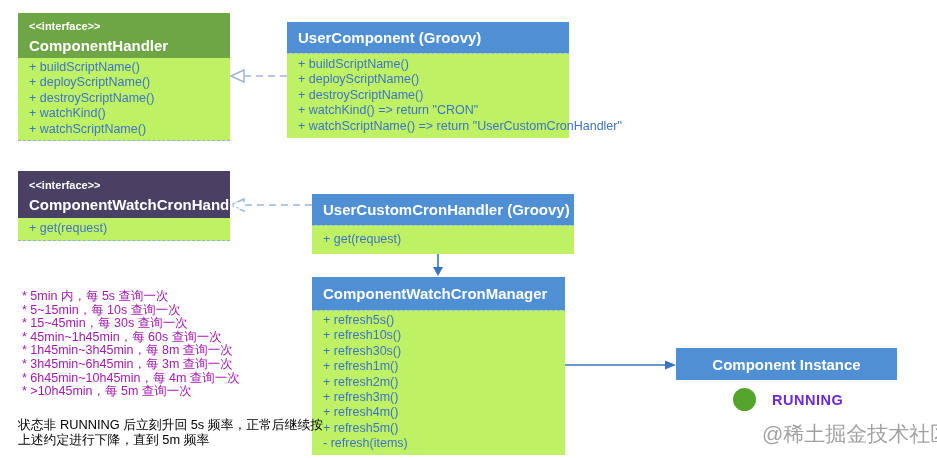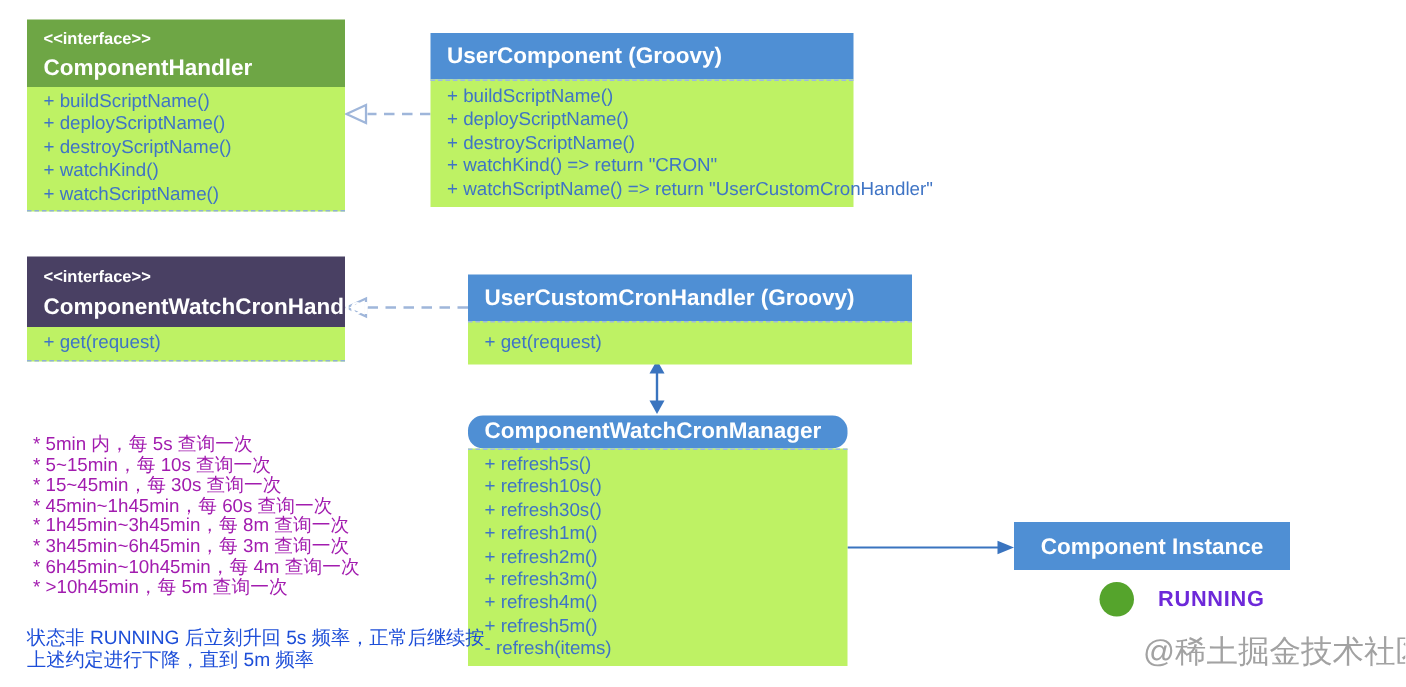--- a/index.html
+++ b/index.html
@@ -19,33 +19,33 @@
   .box-body{background:#bef264;box-sizing:border-box;}
   .body-dash-top{border-top:1px dashed #9db9e0;}
   .body-dash-bottom{border-bottom:1px dashed #8fb0d8;}
   .method-line{
     color:#3f74c5;font-size:12.5px;line-height:15.4px;padding-left:11px;white-space:nowrap;
   }
   .pad-sm{padding-top:2px;padding-bottom:3px;}
   .pad-one{padding-top:3px;padding-bottom:4px;}
   .pad-one-lg{padding-top:6px;padding-bottom:7px;}
   .instance-box{
-    position:absolute;left:676px;top:348px;width:184px;height:32px;background:#4f8fd4;
+    position:absolute;left:676px;top:348px;width:221px;height:32px;background:#4f8fd4;
     display:flex;align-items:center;justify-content:center;color:#ffffff;
     font-size:15px;font-weight:bold;
   }
   .status-row{position:absolute;left:733px;top:388px;display:flex;align-items:center;}
   .status-dot{width:23px;height:23px;border-radius:50%;background:#55a42c;}
   .status-label{margin-left:16px;color:#6d28d9;font-size:14.5px;font-weight:bold;letter-spacing:0.5px;}
   .schedule{
     position:absolute;left:22px;top:290px;color:#a21caf;font-size:12.5px;
   }
   .schedule-line{line-height:13.6px;white-space:nowrap;}
   .policy{
-    position:absolute;left:18px;top:417px;color:#1d4ed8;font-size:12.8px;
+    position:absolute;left:18px;top:417px;color:#000000;font-size:12.8px;
   }
   .policy-line{line-height:15.4px;white-space:nowrap;}
   .watermark{
     position:absolute;left:762px;top:420px;color:#a2a2a2;font-size:21px;white-space:nowrap;
   }
 </style>
 </head>
 <body>
 
 <div class="canvas">
@@ -100,31 +100,31 @@
   <div class="uml-box" style="left:18px;top:171px;width:212px;">
     <div class="box-header hdr-purple">
       <div class="stereotype">&lt;&lt;interface&gt;&gt;</div>
       <div class="box-title">ComponentWatchCronHandler</div>
     </div>
     <div class="box-body body-dash-bottom pad-one">
         <div class="method-line">+ get(request)</div>
       </div>
   </div>
 
-  <div class="uml-box" style="left:312px;top:183px;width:296px;">
+  <div class="uml-box" style="left:312px;top:194px;width:262px;">
     <div class="box-header hdr-blue" style="height:31px;">
       <div class="box-title">UserCustomCronHandler (Groovy)</div>
     </div>
     <div class="box-body body-dash-top pad-one-lg">
         <div class="method-line">+ get(request)</div>
       </div>
   </div>
 
   <div class="uml-box" style="left:312px;top:277px;width:253px;">
-    <div class="box-header hdr-blue" style="height:22px;border-radius:10px;">
+    <div class="box-header hdr-blue" style="height:33px;">
       <div class="box-title">ComponentWatchCronManager</div>
     </div>
     <div class="box-body body-dash-top pad-sm">
         <div class="method-line">+ refresh5s()</div>
         <div class="method-line">+ refresh10s()</div>
         <div class="method-line">+ refresh30s()</div>
         <div class="method-line">+ refresh1m()</div>
         <div class="method-line">+ refresh2m()</div>
         <div class="method-line">+ refresh3m()</div>
         <div class="method-line">+ refresh4m()</div>

